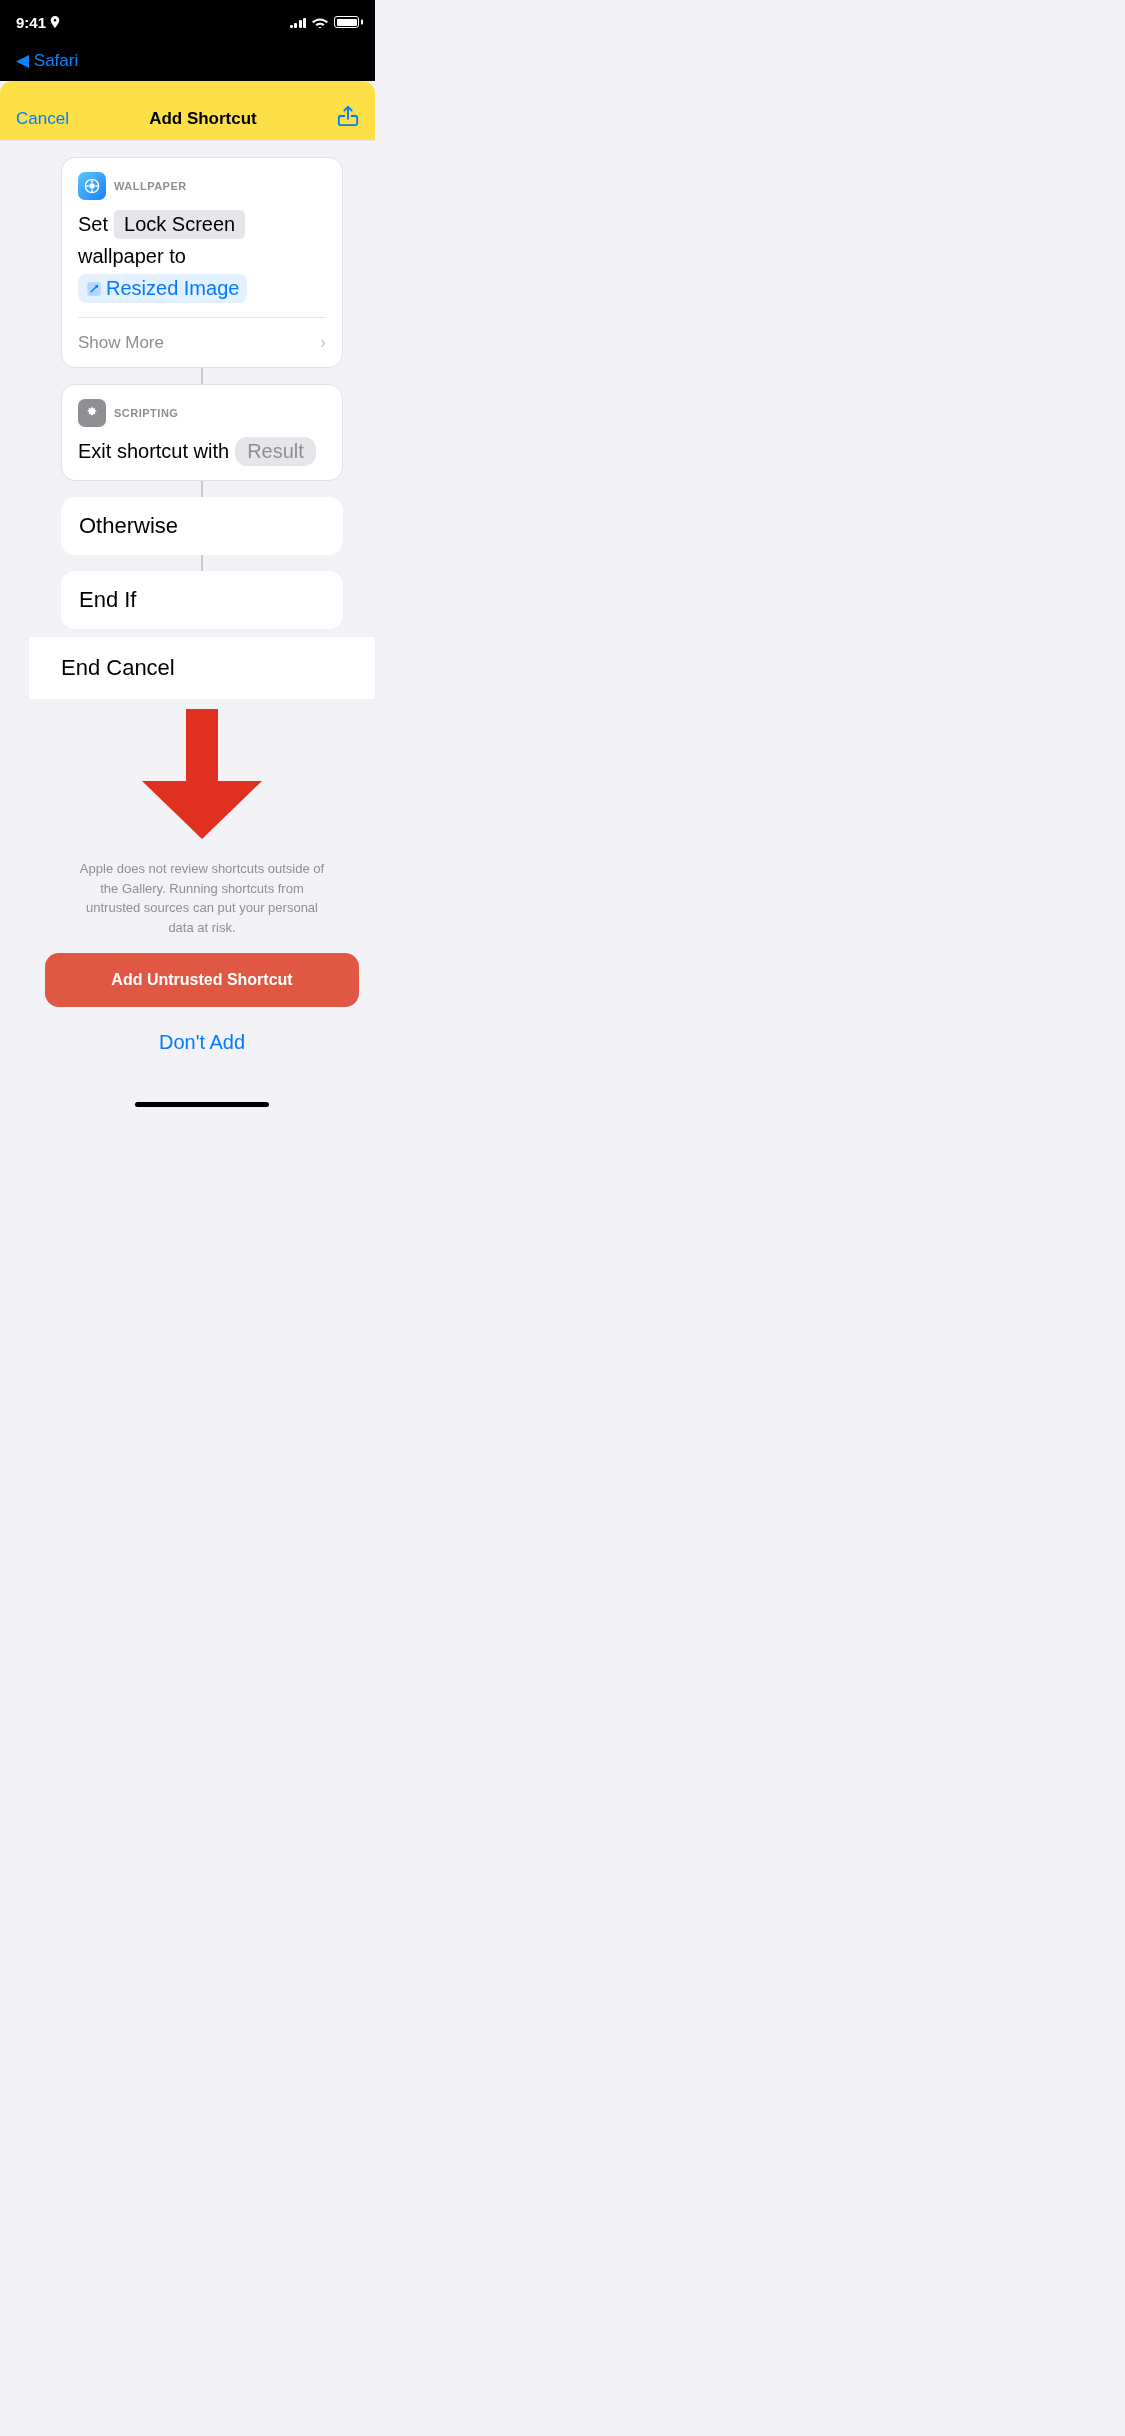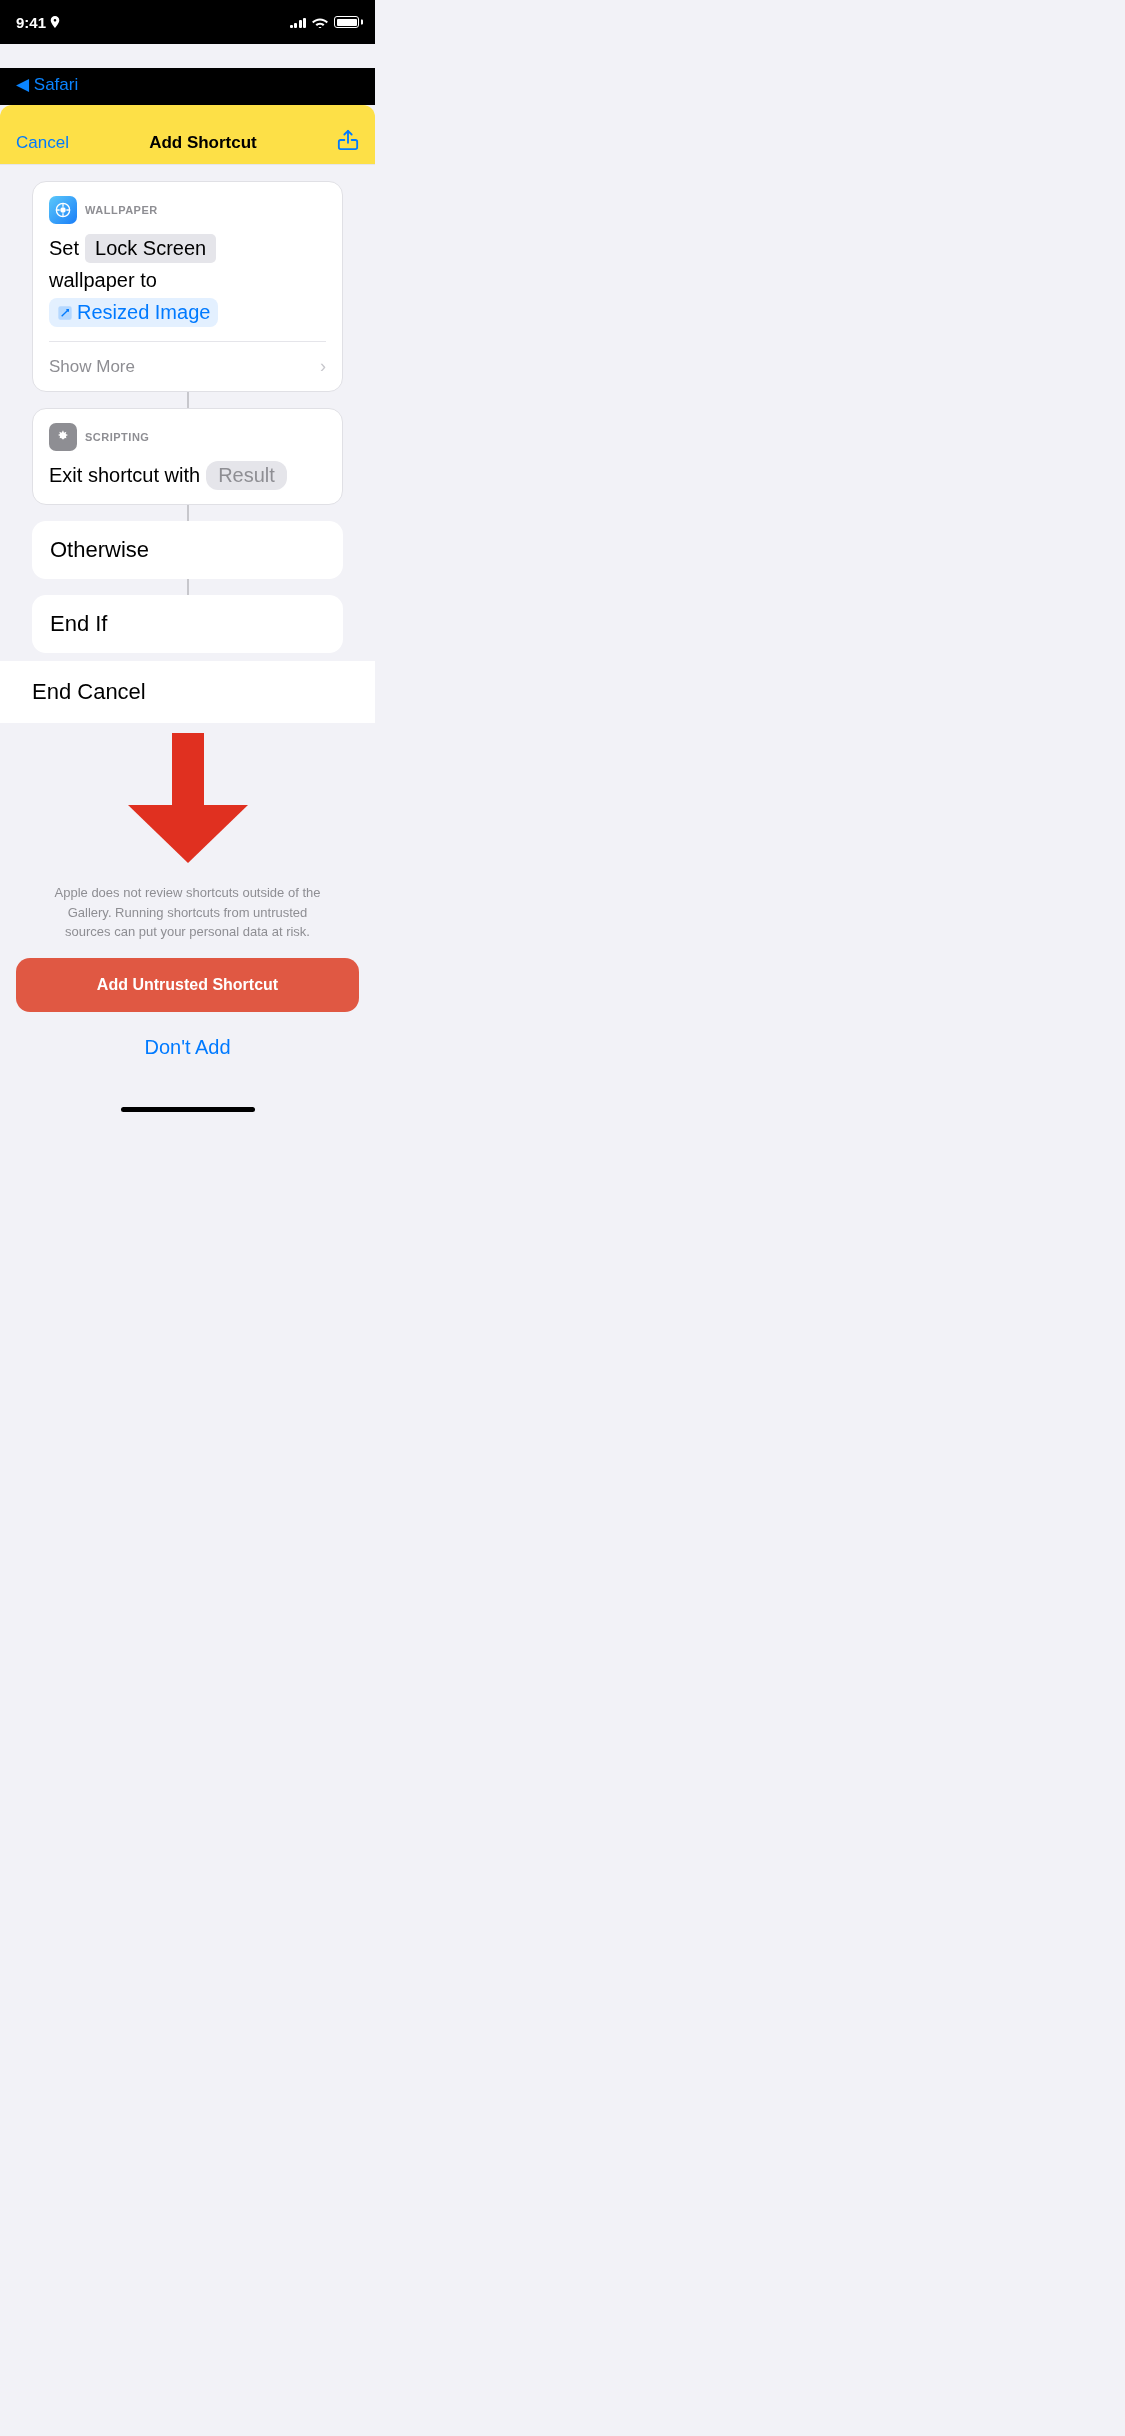--- a/index.html
+++ b/index.html
@@ -75,21 +75,20 @@
       background: #fff;
       border-radius: 1px;
     }
 
     
     .safari-back {
       background: #000;
       color: #fff;
       padding: 6px 16px 10px 16px;
       font-size: 17px;
-      margin-top: 24px;
     }
     .safari-back span {
       color: #0a84ff;
     }
 
     
     .nav-bar {
       background: #fde047;
       border-radius: 12px 12px 0 0;
       padding: 16px 16px 0 16px;
@@ -261,20 +260,21 @@
       height: 28px;
       border-radius: 7px;
       background: #8e8e93;
       display: flex;
       align-items: center;
       justify-content: center;
     }
 
     .scroll-container {
       background: #737373;
+      margin-left: 29px;
     }
 
     .card-outer {
       margin: 0 16px;
       background: #fff;
       border-radius: 14px;
       overflow: hidden;
       border: 1px solid #e0e0e5;
     }
 

